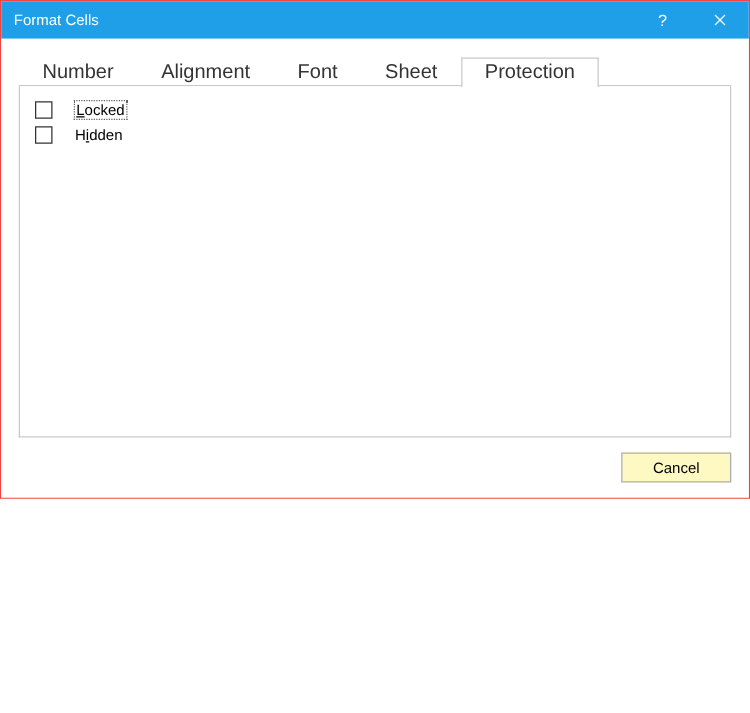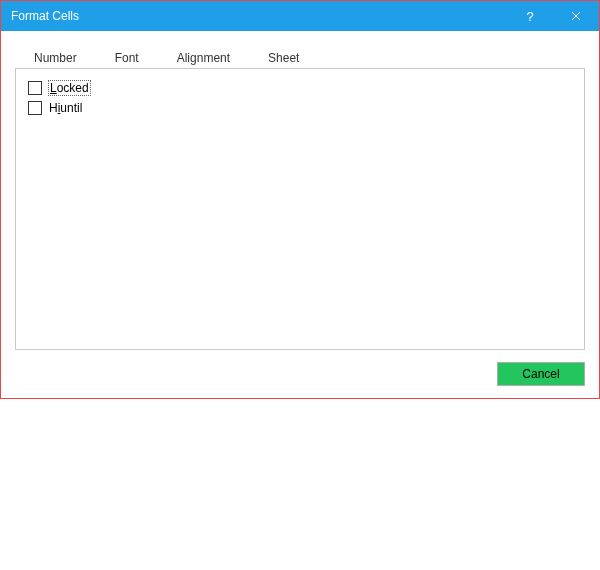--- a/index.html
+++ b/index.html
@@ -62,21 +62,21 @@
     left: 0; right: 0; bottom: 0;
     height: 1px;
     background: #c9c9c9;
     z-index: 0;
   }
   .tab {
     height: 24px;
     padding: 0 18px;
     display: flex;
     align-items: center;
-    font-size: 12px;
+    font-size: 16px;
     color: #333;
     position: relative;
     z-index: 1;
     cursor: default;
     border: 1px solid transparent;
     border-bottom: none;
     background: transparent;
   }
   .tab.active {
     background: #fff;
@@ -91,21 +91,21 @@
     flex: 1;
     padding: 12px 12px;
     background: #fff;
     overflow: hidden;
     position: relative;
   }
   .chk-row {
     display: flex;
     align-items: center;
     margin-bottom: 6px;
-    gap: 7px;
+    gap: 18px;
   }
   .chkbox {
     width: 14px; height: 14px;
     border: 1px solid #333;
     background: #fff;
     display: inline-block;
   }
   .chk-label { font-size: 12px; }
   .chk-label .ul { text-decoration: underline; }
   .focus-ring {
@@ -123,21 +123,21 @@
   .footer {
     display: flex;
     justify-content: flex-end;
     gap: 8px;
     padding-top: 12px;
   }
   .btn {
     min-width: 88px;
     height: 24px;
     border: 1px solid #adadad;
-    background: #22c55e;
+    background: #fef9c3;
     font-size: 12px;
     display: flex;
     align-items: center;
     justify-content: center;
     cursor: default;
   }
   .btn.default {
     border: 1px solid #0078d7;
     background: #e5f1fb;
   }
@@ -158,35 +158,36 @@
         <line x1="1" y1="1" x2="9" y2="9" stroke-width="1"></line>
         <line x1="9" y1="1" x2="1" y2="9" stroke-width="1"></line>
       </svg>
     </div>
   </div>
 
   <div class="client">
 
     <div class="tabstrip">
       <div class="tab">Number</div>
+      <div class="tab">Alignment</div>
       <div class="tab">Font</div>
-      <div class="tab">Alignment</div>
       <div class="tab">Sheet</div>
+      <div class="tab active">Protection</div>
     </div>
 
     <div class="tabpanel">
 
       <div class="chk-row">
         <span class="chkbox"></span>
         <span class="chk-label focus-ring"><span class="ul">L</span><span>ocked</span></span>
       </div>
 
       <div class="chk-row">
         <span class="chkbox"></span>
-        <span class="chk-label"><span>H</span><span class="ul">i</span><span>until</span></span>
+        <span class="chk-label"><span>H</span><span class="ul">i</span><span>dden</span></span>
       </div>
 
 
     </div>
 
     <div class="footer">
       <div class="btn">Cancel</div>
     </div>
 
   </div>

